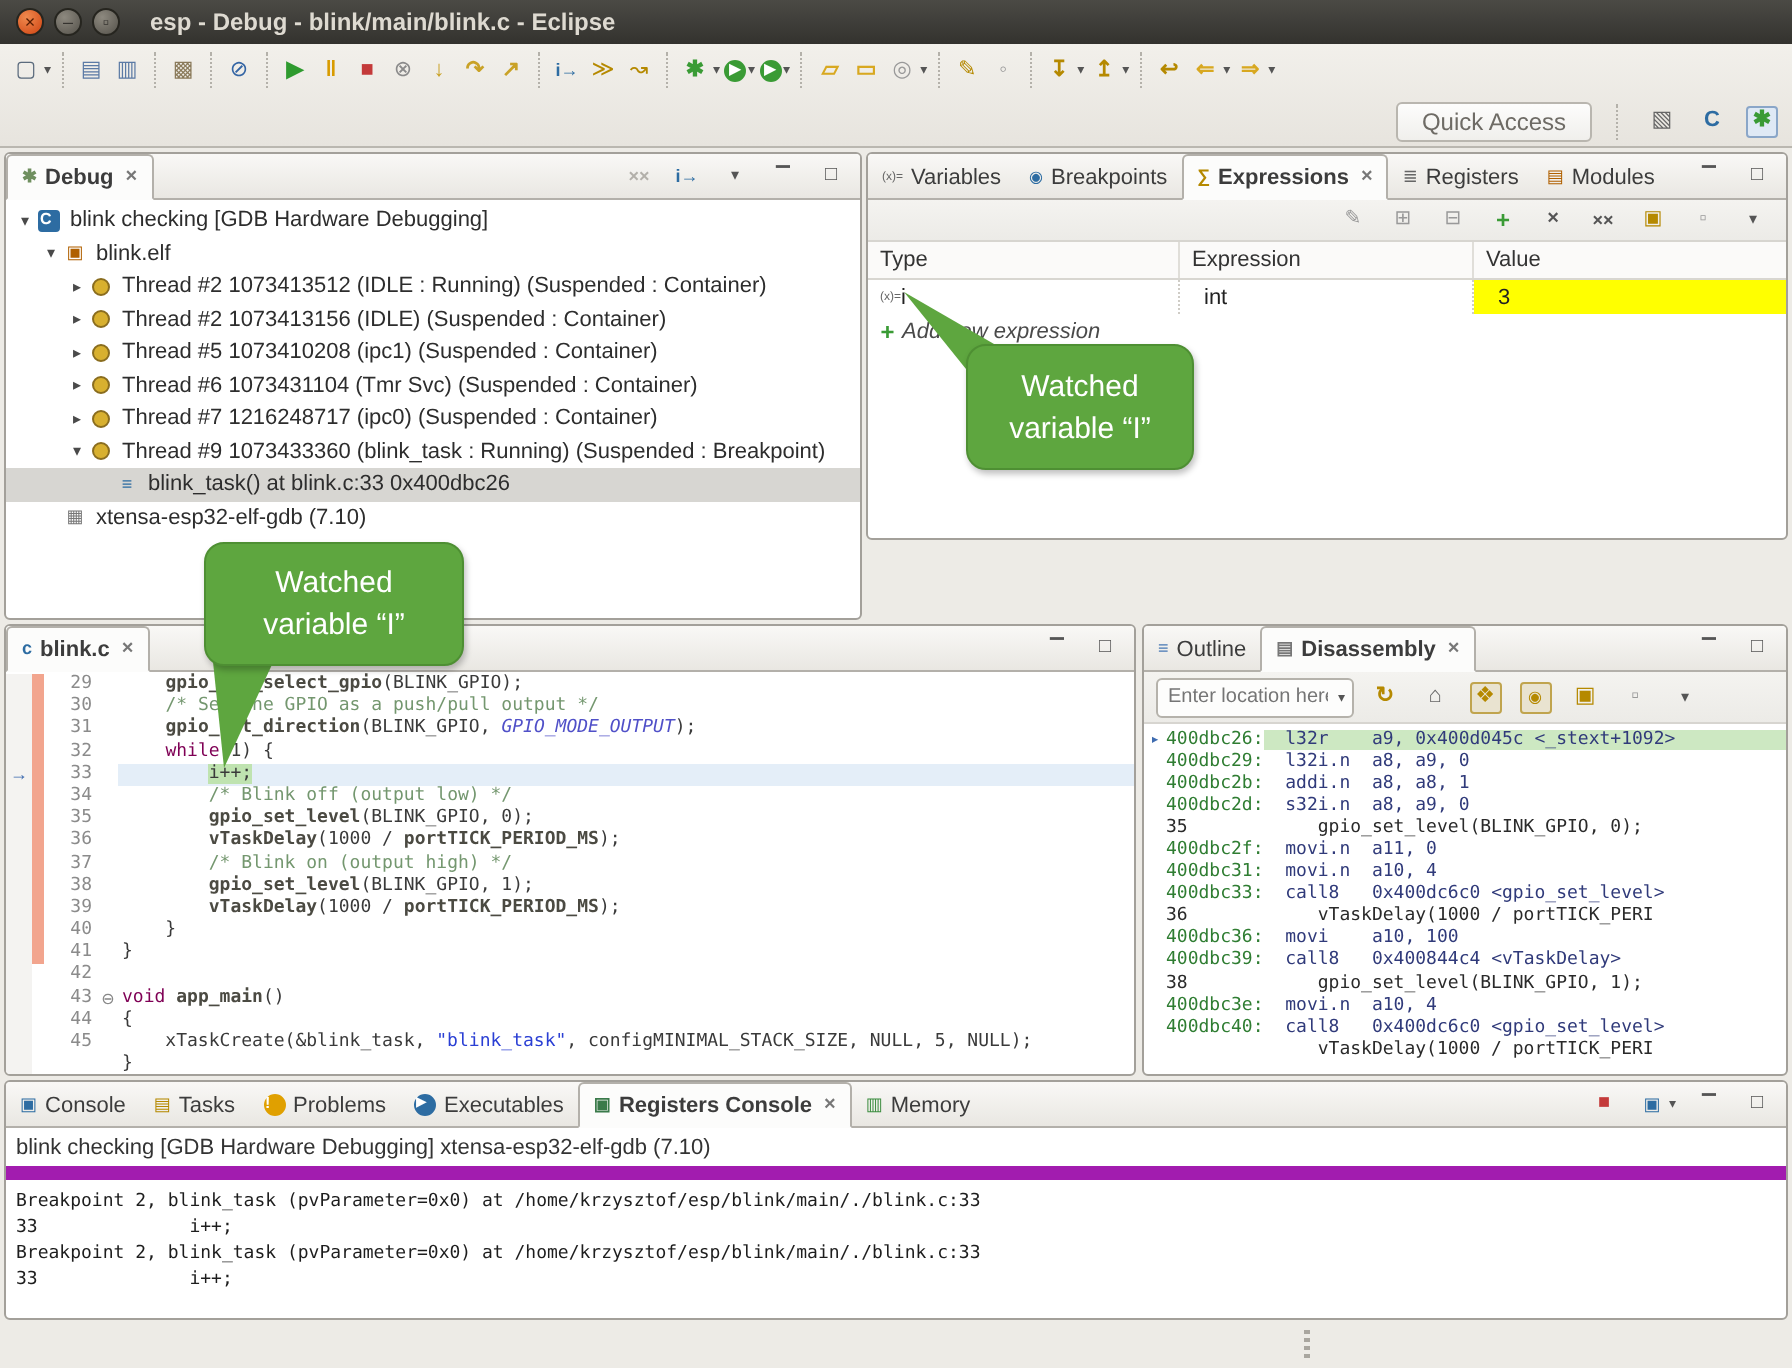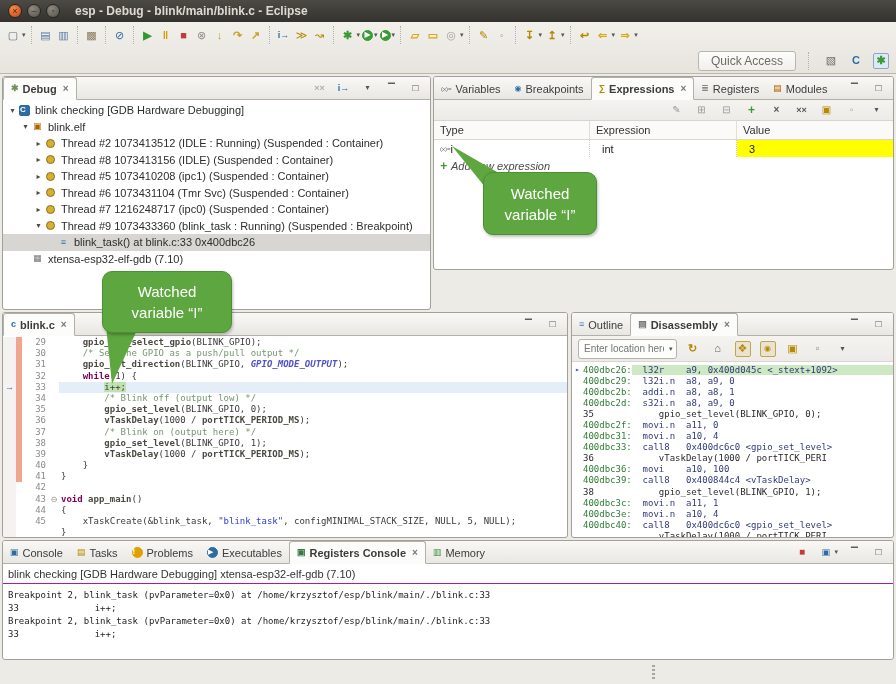--- a/index.html
+++ b/index.html
@@ -57,38 +57,38 @@
   
   .erow{display:flex;align-items:stretch;height:11.2px;font-size:9px;white-space:pre}
   .ebp{width:13px;flex:none;background:#f4f3f1;display:flex;align-items:center;justify-content:center;font-size:9px}
   .ediff{width:6px;flex:none}
   .ediff.on{background:#f2a58e}
   .enum{width:24px;flex:none;text-align:right;color:#8b8b8b;padding-right:3px;font-family:"DejaVu Sans Mono",monospace}
   .efold{width:10px;flex:none;color:#888;font-size:8px;display:flex;align-items:center;justify-content:center}
   .ecode{flex:1;font-family:"DejaVu Sans Mono",monospace;color:#3a3a3a;padding-left:2px}
   .erow.cur .ecode{background:#e4eef8}
   .tk-fn{font-weight:bold;color:#4b4a42}
-  .tk-kw{font-weight:bold;color:#7f0055}
+  .tk-kw{font-weight:normal;color:#7f0055}
   .tk-cm{color:#74976f}
   .tk-st{color:#2a3fd4}
-  .tk-en{color:#5050c8;font-style:italic;font-weight:bold}
+  .tk-en{color:#5050c8;font-style:italic;font-weight:normal}
   .tk-ip{background:#bfe3b0}
   
   .dtools{display:flex;align-items:center;gap:7px;height:25px;background:linear-gradient(#f4f3f0,#ecebe7);
     border-bottom:1px solid #d7d5d0;padding:0 6px}
   .combo{display:flex;align-items:center;border:1px solid #b5b2ab;border-radius:3px;background:#fdfdfc;height:18px;padding:0 3px;gap:2px}
   .combo input{border:none;outline:none;width:80px;font-size:10px;background:transparent;color:#444;font-family:"Liberation Sans",sans-serif}
   .drow{display:flex;align-items:center;height:11.1px;font-size:9px;font-family:"DejaVu Sans Mono",monospace;white-space:pre}
   .dmark{width:11px;flex:none;color:#3f6cb0;font-size:8px;text-align:center}
   .daddr{color:#2f7d32;flex:none}
   .dtext{color:#303a7a;flex:1}
   .dsrc{color:#2a2a2a;flex:1}
   .dcur{background:#cde8c2}
   
-  .chead{font-size:11px;color:#333;padding:4px 5px 3px;border-bottom:1px solid #a21caf;white-space:nowrap}
+  .chead{font-size:11px;color:#333;padding:4px 5px 3px;border-bottom:7px solid #a21caf;white-space:nowrap}
   .cline{font-family:"DejaVu Sans Mono",monospace;font-size:9px;line-height:13px;color:#1d1d1d;white-space:pre;padding-left:5px}
   
   .callout{position:absolute;background:#5ea63f;border:1px solid #4e8f33;border-radius:10px;color:#fff;
     display:flex;flex-direction:column;align-items:center;justify-content:center;
     font-size:15px;line-height:1.4;z-index:60;box-shadow:1px 2px 3px rgba(0,0,0,.25)}
   .ctail{position:absolute;z-index:59}
   .statusbar{position:absolute;left:0;top:661px;width:896px;height:23px;background:#edebe6}
   .grip{position:absolute;left:652px;top:665px;width:3px;height:14px;
     background:repeating-linear-gradient(#a9a69f 0 2px,transparent 2px 4px)}
 </style>
@@ -249,21 +249,21 @@
         </span>
         <span class="tbtn">
           <span class="icon" style="color: rgb(85, 85, 85);">□</span>
         </span>
       </div>
   </div>
   <div class="tree" id="tree-debug" style="padding-top:2px">
       <div class="trow" style="padding-left: 4px;"><span class="expander">▾</span><span class="ticn"><span class="icon" style="color: rgb(255, 255, 255); font-size: 8px; font-weight: bold; background: rgb(45, 108, 162); border: 1px solid rgb(45, 108, 162); border-radius: 2px; width: 11px; height: 11px; box-sizing: border-box;">C</span></span><span>blink checking [GDB Hardware Debugging]</span></div>
       <div class="trow" style="padding-left: 17px;"><span class="expander">▾</span><span class="ticn"><span class="icon" style="color: rgb(176, 96, 0); font-size: 9px;">▣</span></span><span>blink.elf</span></div>
       <div class="trow" style="padding-left: 30px;"><span class="expander">▸</span><span class="ticn"><span class="icon" style="color: rgb(85, 85, 85); background: rgb(216, 176, 47); border: 1px solid rgb(138, 109, 31); border-radius: 50%; width: 9px; height: 9px; box-sizing: border-box;"></span></span><span>Thread #2 1073413512 (IDLE : Running) (Suspended : Container)</span></div>
-      <div class="trow" style="padding-left: 30px;"><span class="expander">▸</span><span class="ticn"><span class="icon" style="color: rgb(85, 85, 85); background: rgb(216, 176, 47); border: 1px solid rgb(138, 109, 31); border-radius: 50%; width: 9px; height: 9px; box-sizing: border-box;"></span></span><span>Thread #8 1073413156 (IDLE) (Suspended : Container)</span></div>
+      <div class="trow" style="padding-left: 30px;"><span class="expander">▸</span><span class="ticn"><span class="icon" style="color: rgb(85, 85, 85); background: rgb(216, 176, 47); border: 1px solid rgb(138, 109, 31); border-radius: 50%; width: 9px; height: 9px; box-sizing: border-box;"></span></span><span>Thread #2 1073413156 (IDLE) (Suspended : Container)</span></div>
       <div class="trow" style="padding-left: 30px;"><span class="expander">▸</span><span class="ticn"><span class="icon" style="color: rgb(85, 85, 85); background: rgb(216, 176, 47); border: 1px solid rgb(138, 109, 31); border-radius: 50%; width: 9px; height: 9px; box-sizing: border-box;"></span></span><span>Thread #5 1073410208 (ipc1) (Suspended : Container)</span></div>
       <div class="trow" style="padding-left: 30px;"><span class="expander">▸</span><span class="ticn"><span class="icon" style="color: rgb(85, 85, 85); background: rgb(216, 176, 47); border: 1px solid rgb(138, 109, 31); border-radius: 50%; width: 9px; height: 9px; box-sizing: border-box;"></span></span><span>Thread #6 1073431104 (Tmr Svc) (Suspended : Container)</span></div>
       <div class="trow" style="padding-left: 30px;"><span class="expander">▸</span><span class="ticn"><span class="icon" style="color: rgb(85, 85, 85); background: rgb(216, 176, 47); border: 1px solid rgb(138, 109, 31); border-radius: 50%; width: 9px; height: 9px; box-sizing: border-box;"></span></span><span>Thread #7 1216248717 (ipc0) (Suspended : Container)</span></div>
       <div class="trow" style="padding-left: 30px;"><span class="expander">▾</span><span class="ticn"><span class="icon" style="color: rgb(85, 85, 85); background: rgb(216, 176, 47); border: 1px solid rgb(138, 109, 31); border-radius: 50%; width: 9px; height: 9px; box-sizing: border-box;"></span></span><span>Thread #9 1073433360 (blink_task : Running) (Suspended : Breakpoint)</span></div>
       <div class="trow selected" style="padding-left: 43px;"><span class="expander"></span><span class="ticn"><span class="icon" style="color: rgb(45, 108, 162); font-weight: bold;">≡</span></span><span>blink_task() at blink.c:33 0x400dbc26</span></div>
       <div class="trow" style="padding-left: 17px;"><span class="expander"></span><span class="ticn"><span class="icon" style="color: rgb(119, 119, 119); font-size: 9px;">▦</span></span><span>xtensa-esp32-elf-gdb (7.10)</span></div>
     </div>
 </div>
 
 <div class="panel" id="p-expr" style="left:433px;top:76px;width:461px;height:194px">
@@ -370,21 +370,21 @@
   </div>
   <div id="ebody" style="padding-top:1px">
       <div class="erow"><span class="ebp"></span><span class="ediff on"></span><span class="enum">29</span><span class="efold"></span><span class="ecode"><span>    </span><span class="tk-fn">gpio_pad_select_gpio</span><span>(BLINK_GPIO);</span></span></div>
       <div class="erow"><span class="ebp"></span><span class="ediff on"></span><span class="enum">30</span><span class="efold"></span><span class="ecode"><span>    </span><span class="tk-cm">/* Set the GPIO as a push/pull output */</span></span></div>
       <div class="erow"><span class="ebp"></span><span class="ediff on"></span><span class="enum">31</span><span class="efold"></span><span class="ecode"><span>    </span><span class="tk-fn">gpio_set_direction</span><span>(BLINK_GPIO, </span><span class="tk-en">GPIO_MODE_OUTPUT</span><span>);</span></span></div>
       <div class="erow"><span class="ebp"></span><span class="ediff on"></span><span class="enum">32</span><span class="efold"></span><span class="ecode"><span>    </span><span class="tk-kw">while</span><span>(1) {</span></span></div>
       <div class="erow cur"><span class="ebp" style="color: rgb(63, 108, 176); font-weight: bold;">→</span><span class="ediff on"></span><span class="enum">33</span><span class="efold"></span><span class="ecode"><span>        </span><span class="tk-ip">i++;</span></span></div>
       <div class="erow"><span class="ebp"></span><span class="ediff on"></span><span class="enum">34</span><span class="efold"></span><span class="ecode"><span>        </span><span class="tk-cm">/* Blink off (output low) */</span></span></div>
       <div class="erow"><span class="ebp"></span><span class="ediff on"></span><span class="enum">35</span><span class="efold"></span><span class="ecode"><span>        </span><span class="tk-fn">gpio_set_level</span><span>(BLINK_GPIO, 0);</span></span></div>
       <div class="erow"><span class="ebp"></span><span class="ediff on"></span><span class="enum">36</span><span class="efold"></span><span class="ecode"><span>        </span><span class="tk-fn">vTaskDelay</span><span>(1000 / </span><span class="tk-fn">portTICK_PERIOD_MS</span><span>);</span></span></div>
-      <div class="erow"><span class="ebp"></span><span class="ediff on"></span><span class="enum">37</span><span class="efold"></span><span class="ecode"><span>        </span><span class="tk-cm">/* Blink on (output here) */</span></span></div>
+      <div class="erow"><span class="ebp"></span><span class="ediff on"></span><span class="enum">37</span><span class="efold"></span><span class="ecode"><span>        </span><span class="tk-cm">/* Blink on (output high) */</span></span></div>
       <div class="erow"><span class="ebp"></span><span class="ediff on"></span><span class="enum">38</span><span class="efold"></span><span class="ecode"><span>        </span><span class="tk-fn">gpio_set_level</span><span>(BLINK_GPIO, 1);</span></span></div>
       <div class="erow"><span class="ebp"></span><span class="ediff on"></span><span class="enum">39</span><span class="efold"></span><span class="ecode"><span>        </span><span class="tk-fn">vTaskDelay</span><span>(1000 / </span><span class="tk-fn">portTICK_PERIOD_MS</span><span>);</span></span></div>
       <div class="erow"><span class="ebp"></span><span class="ediff on"></span><span class="enum">40</span><span class="efold"></span><span class="ecode"><span>    }</span></span></div>
       <div class="erow"><span class="ebp"></span><span class="ediff on"></span><span class="enum">41</span><span class="efold"></span><span class="ecode"><span>}</span></span></div>
       <div class="erow"><span class="ebp"></span><span class="ediff"></span><span class="enum">42</span><span class="efold"></span><span class="ecode"></span></div>
       <div class="erow"><span class="ebp"></span><span class="ediff"></span><span class="enum">43</span><span class="efold">⊖</span><span class="ecode"><span class="tk-kw">void</span><span> </span><span class="tk-fn">app_main</span><span>()</span></span></div>
       <div class="erow"><span class="ebp"></span><span class="ediff"></span><span class="enum">44</span><span class="efold"></span><span class="ecode"><span>{</span></span></div>
       <div class="erow"><span class="ebp"></span><span class="ediff"></span><span class="enum">45</span><span class="efold"></span><span class="ecode"><span>    xTaskCreate(&amp;blink_task, </span><span class="tk-st">"blink_task"</span><span>, configMINIMAL_STACK_SIZE, NULL, 5, NULL);</span></span></div>
       <div class="erow"><span class="ebp"></span><span class="ediff"></span><span class="enum"></span><span class="efold"></span><span class="ecode"><span>}</span></span></div>
     </div>
@@ -447,21 +447,20 @@
       <div class="drow"><span class="dmark"></span><span class="daddr">400dbc2b:</span><span class="dtext">  addi.n  a8, a8, 1</span></div>
       <div class="drow"><span class="dmark"></span><span class="daddr">400dbc2d:</span><span class="dtext">  s32i.n  a8, a9, 0</span></div>
       <div class="drow"><span class="dmark"></span><span class="dsrc">35            gpio_set_level(BLINK_GPIO, 0);</span></div>
       <div class="drow"><span class="dmark"></span><span class="daddr">400dbc2f:</span><span class="dtext">  movi.n  a11, 0</span></div>
       <div class="drow"><span class="dmark"></span><span class="daddr">400dbc31:</span><span class="dtext">  movi.n  a10, 4</span></div>
       <div class="drow"><span class="dmark"></span><span class="daddr">400dbc33:</span><span class="dtext">  call8   0x400dc6c0 &lt;gpio_set_level&gt;</span></div>
       <div class="drow"><span class="dmark"></span><span class="dsrc">36            vTaskDelay(1000 / portTICK_PERI</span></div>
       <div class="drow"><span class="dmark"></span><span class="daddr">400dbc36:</span><span class="dtext">  movi    a10, 100</span></div>
       <div class="drow"><span class="dmark"></span><span class="daddr">400dbc39:</span><span class="dtext">  call8   0x400844c4 &lt;vTaskDelay&gt;</span></div>
       <div class="drow"><span class="dmark"></span><span class="dsrc">38            gpio_set_level(BLINK_GPIO, 1);</span></div>
-      <div class="drow"><span class="dmark"></span><span class="daddr">400dbc3c:</span><span class="dtext">  movi.n  a11, 1</span></div>
       <div class="drow"><span class="dmark"></span><span class="daddr">400dbc3e:</span><span class="dtext">  movi.n  a10, 4</span></div>
       <div class="drow"><span class="dmark"></span><span class="daddr">400dbc40:</span><span class="dtext">  call8   0x400dc6c0 &lt;gpio_set_level&gt;</span></div>
       <div class="drow"><span class="dmark"></span><span class="dsrc">              vTaskDelay(1000 / portTICK_PERI</span></div>
     </div>
 </div>
 
 <div class="panel" id="p-con" style="left:2px;top:540px;width:892px;height:120px">
   <div class="tabbar">
     <div class="tabs" id="tabs-con">
         <div class="tab">

